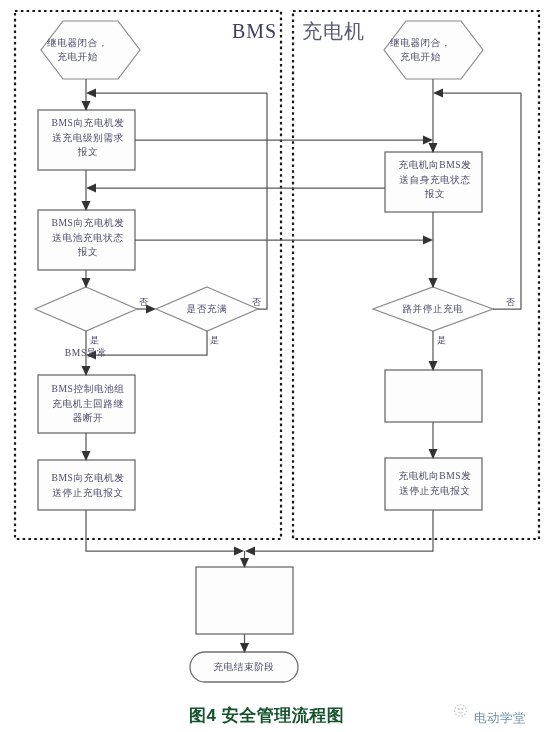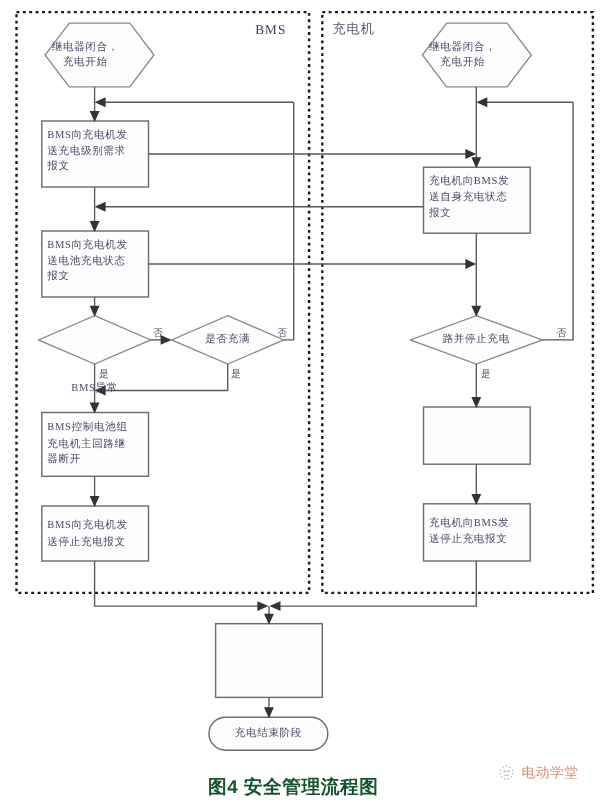--- a/index.html
+++ b/index.html
@@ -67,26 +67,26 @@
     white-space: pre-wrap;
     pointer-events: none;
   }
   .node-label.centered {
     text-align: center;
     display: flex;
     align-items: center;
     justify-content: center;
   }
   .node-label.lefted {
-    text-align: left;
+    text-align: center;
   }
   .lane-title {
     position: absolute;
     font-family: "Liberation Serif", "DejaVu Serif", serif;
-    font-size: 12px;
+    font-size: 20px;
     color: #3c3c5c;
     letter-spacing: 1px;
   }
   .edge-label {
     position: absolute;
     font-family: "Liberation Serif", "DejaVu Serif", serif;
     font-size: 9px;
     color: #4a4a6a;
   }
   .caption {
@@ -104,22 +104,23 @@
     left: 452px;
     top: 694px;
     display: flex;
     align-items: center;
     gap: 5px;
     opacity: 0.62;
   }
   .watermark-text {
     font-family: "Liberation Sans", "DejaVu Sans", sans-serif;
     font-size: 12.5px;
-    color: #c2410c;
+    color: #0c4a6e;
     letter-spacing: 0.5px;
+    margin-top: 16px;
   }
   .wm-logo {
     width: 17px;
     height: 17px;
     position: relative;
   }
 </style>
 </head>
 <body>
 

